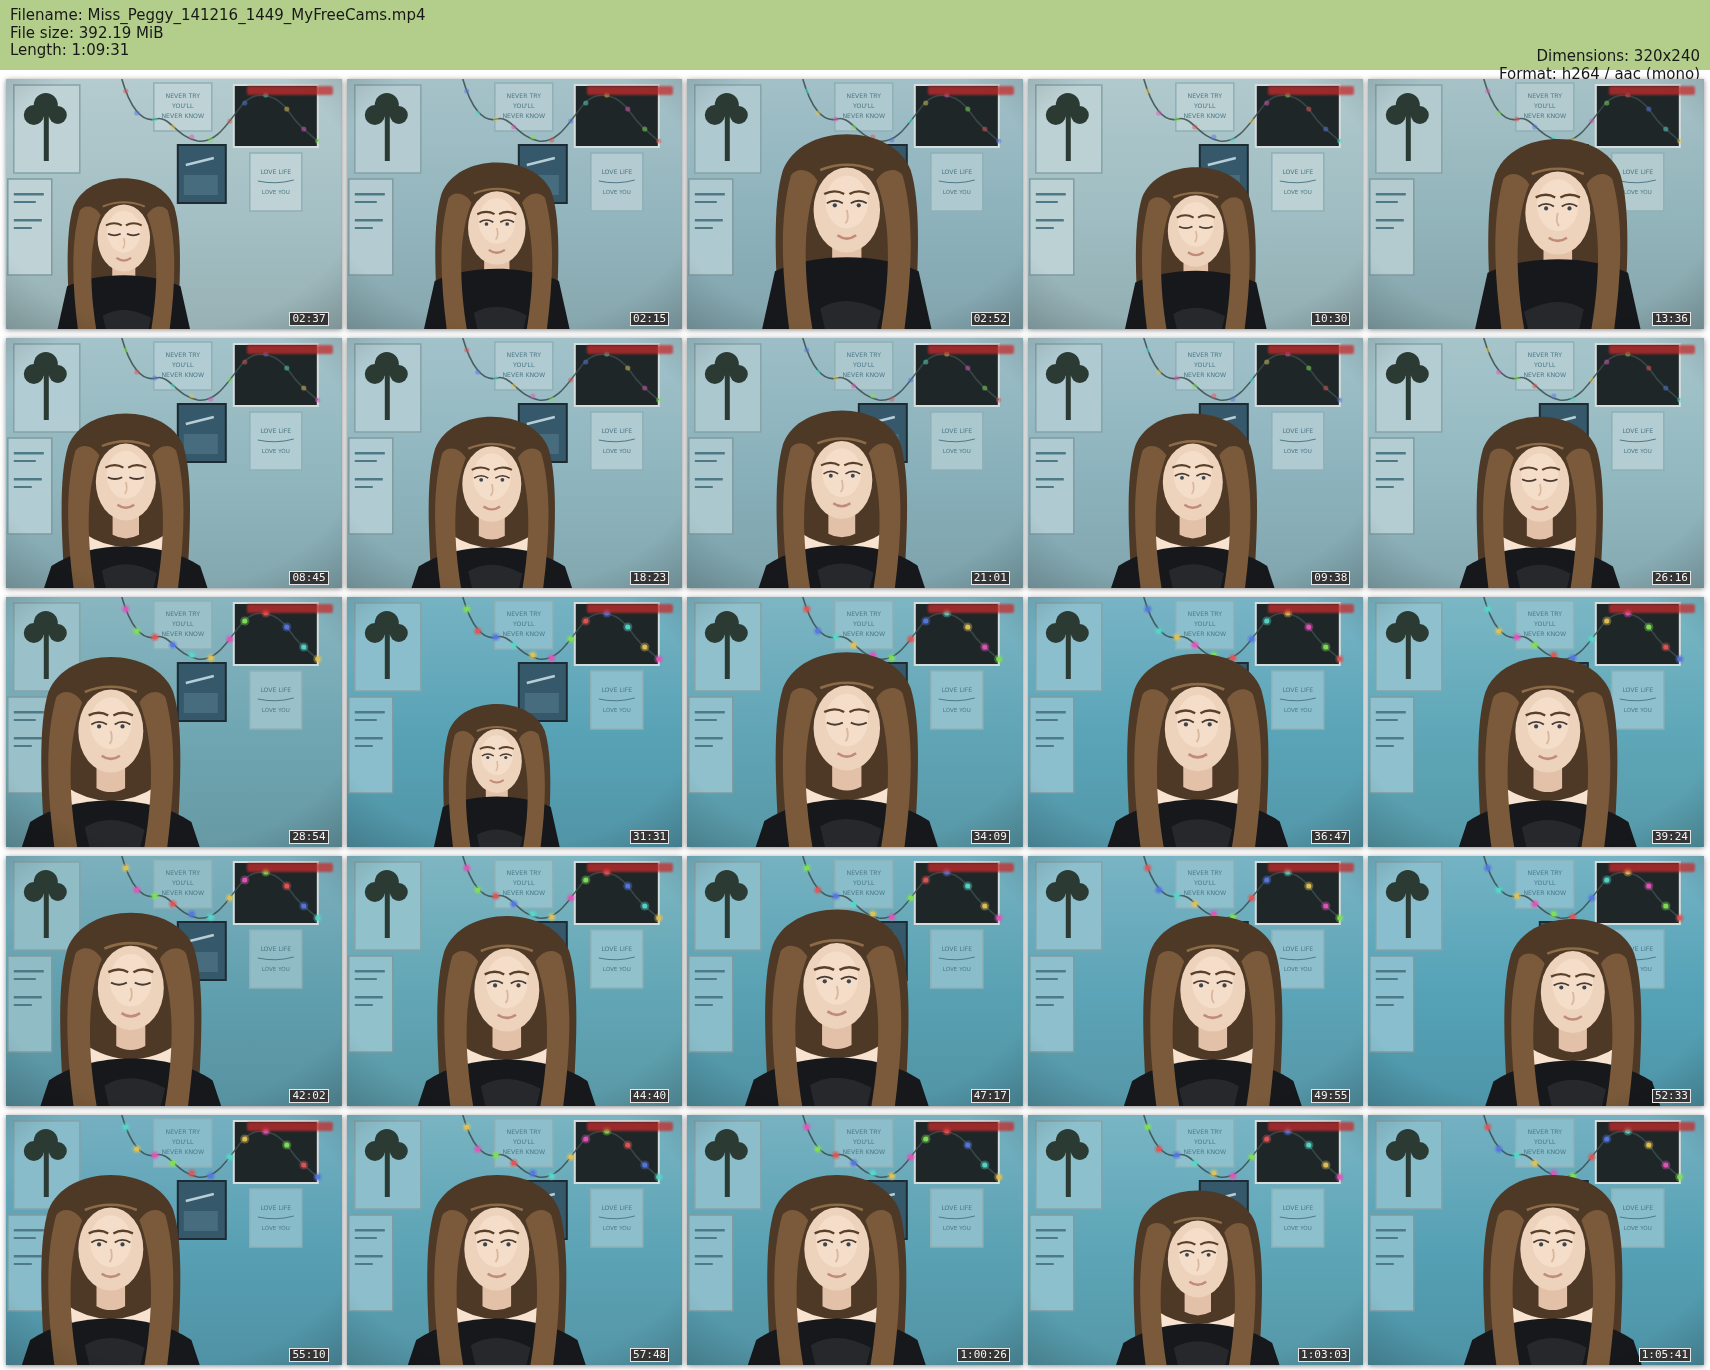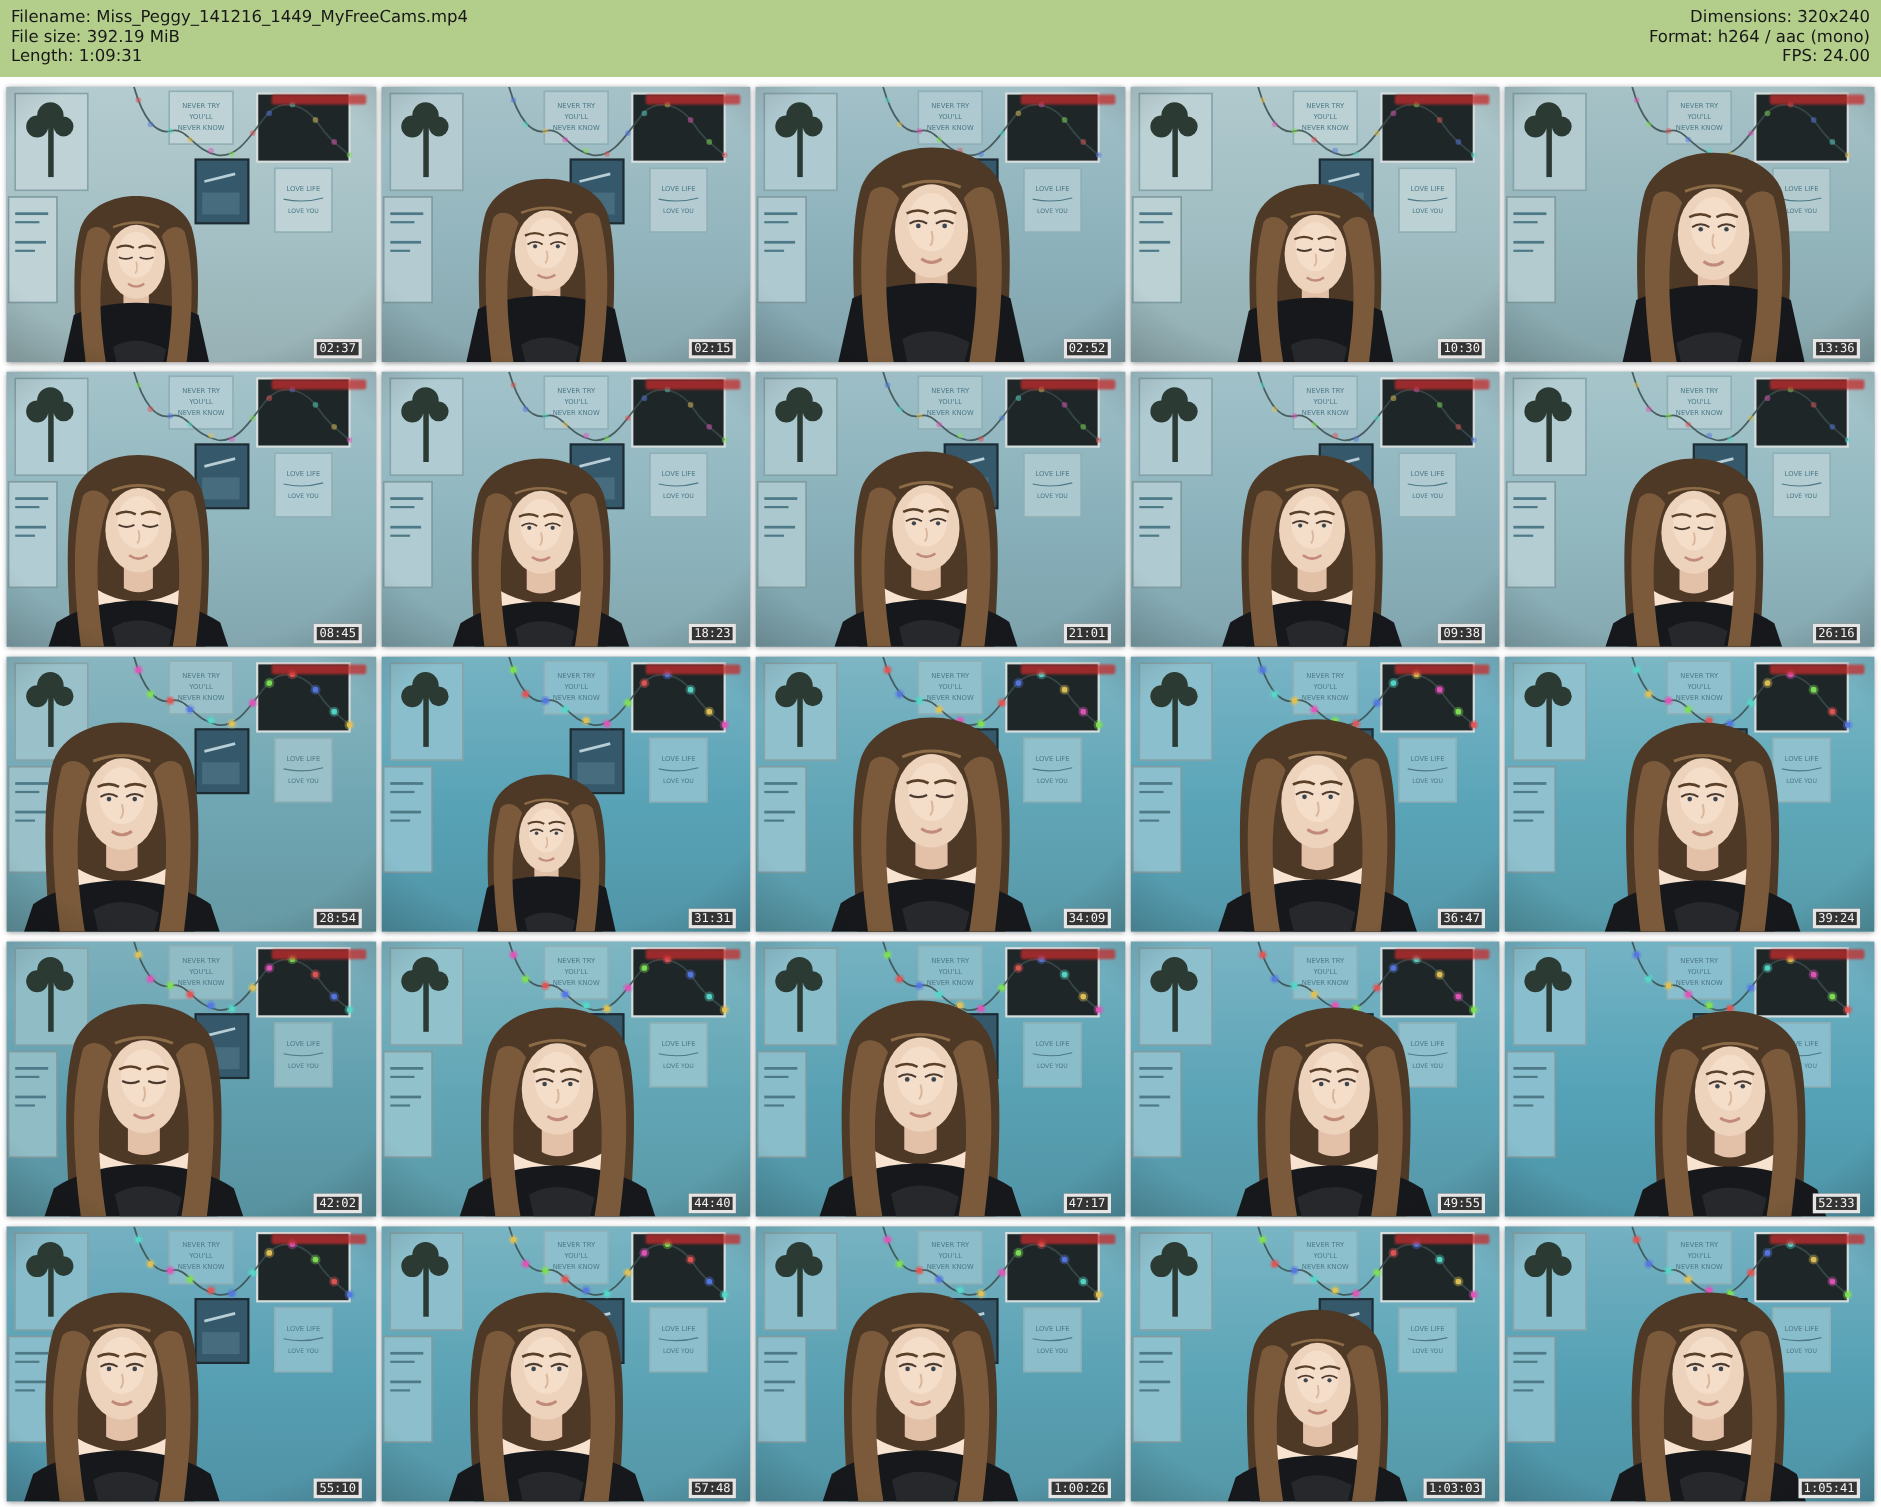--- a/index.html
+++ b/index.html
@@ -7,33 +7,33 @@
     width:1710px;height:1370px;background:#ffffff;
     font-family:"DejaVu Sans","Liberation Sans",sans-serif;
     -webkit-font-smoothing:antialiased;
   }
   .sheet{width:1710px;height:1370px;overflow:hidden;}
   .hdr{
     box-sizing:border-box;height:70px;background:#b3cd8b;
     display:flex;justify-content:space-between;align-items:flex-start;
     padding:7px 10px 0 10px;color:#181818;font-size:15px;line-height:17.5px;gap:40px;
   }
-  .hdr .hr{text-align:right;}
+  .hdr .hr{text-align:right;margin-top:41px;}
   .grid{
     display:grid;grid-template-columns:repeat(5,1fr);
     gap:9px 5px;padding:9px 6px 5px 6px;background:#ffffff;
   }
   .thumb{
     position:relative;height:250px;overflow:hidden;margin:0;
     background:#7aa7b0;box-shadow:0 1px 5px rgba(40,40,40,0.55);
   }
   .thumb svg{display:block;width:100%;height:100%;}
   .ts{
     position:absolute;right:13px;bottom:3px;
-    background:#343434;border:3px solid #e5e5e5;color:#f4f4f4;
+    background:#343434;border:1px solid #e5e5e5;color:#f4f4f4;
     font-family:"DejaVu Sans Mono","Liberation Mono",monospace;
     font-size:11px;line-height:12px;padding:0 2px;white-space:nowrap;
   }
   .wm{
     position:absolute;top:7px;right:9px;width:86px;height:9px;
     border-radius:2px;filter:blur(1.2px);opacity:0.75;
   }
 </style>
 </head>
 <body>

